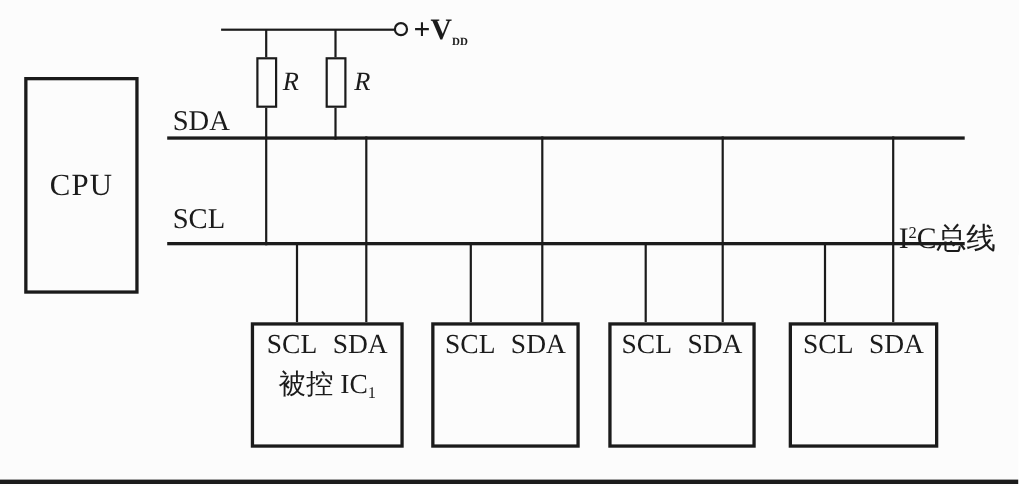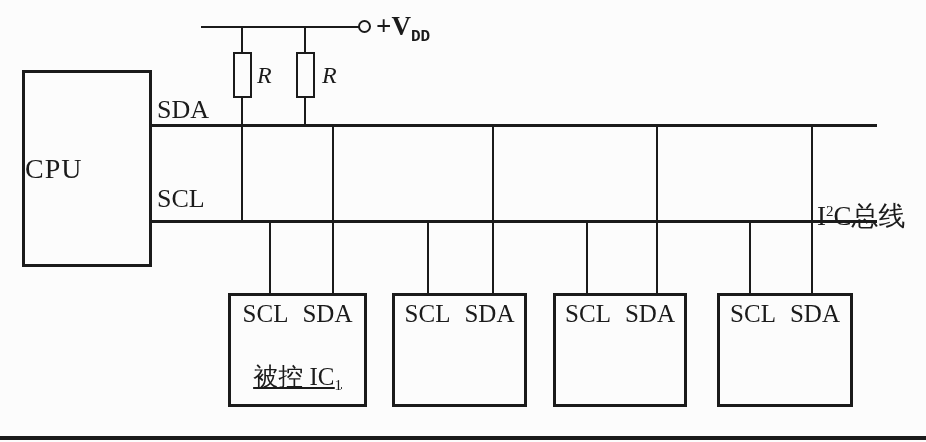--- a/index.html
+++ b/index.html
@@ -27,32 +27,32 @@
     background: var(--background);
   }
   .label {
     position: absolute;
     color: var(--text);
     white-space: nowrap;
     line-height: 1;
   }
   
   .cpu-box {
-    left: 22px; top: 70px; width: 130px; height: 197px;
-    display: flex; align-items: center; 
+    left: 22px; top: 70px; width: 104px; height: 197px;
+    display: flex; align-items: center; justify-content: center;
   }
   .cpu-box .cpu-text { font-size: 28px; letter-spacing: 1px; }
   
   .sda-label { left: 157px; top: 97px;  font-size: 26px; }
   .scl-label { left: 157px; top: 186px; font-size: 26px; }
   .bus-name  { left: 817px; top: 160px; font-size: 27px; margin-top: 43px; }
   .bus-name sup { font-size: 15px; vertical-align: 9px; }
   
   .vdd-label { left: 376px; top: 13px; font-size: 27px; font-weight: bold; }
-  .vdd-label sub { font-size: 16px; vertical-align: -6px; letter-spacing: 0; font-family: Liberation Mono, monospace; }
+  .vdd-label sub { font-size: 10px; vertical-align: -6px; letter-spacing: 0; }
   .terminal-circle {
     position: absolute; left: 358px; top: 20px;
     width: 13px; height: 13px;
     border: 2.5px solid var(--line); border-radius: 50%;
     background: var(--background);
   }
   .resistor-body {
     position: absolute; top: 52px; width: 19px; height: 46px;
     border: 2px solid var(--line); background: var(--background);
   }
@@ -61,22 +61,22 @@
   .ic-box {
     top: 293px; height: 114px;
     display: flex; flex-direction: column; align-items: center;
   }
   .ic-pins {
     margin-top: 3px;
     display: flex; gap: 14px;
     font-size: 25px; line-height: 30px;
   }
   .ic-name {
-    margin-top: 33px;
-    font-size: 25px; line-height: 30px; text-decoration: underline;
+    margin-top: 6px;
+    font-size: 25px; line-height: 30px;
   }
   .ic-name sub { font-size: 15px; vertical-align: -5px; }
   .bottom-rule { left: 0; top: 436px; width: 926px; height: 4px; }
 </style>
 </head>
 <body>
 
 <div class="canvas">
 
   <div class="hline" style="left:201px; top:26px; width:158px; height:2px;"></div>

